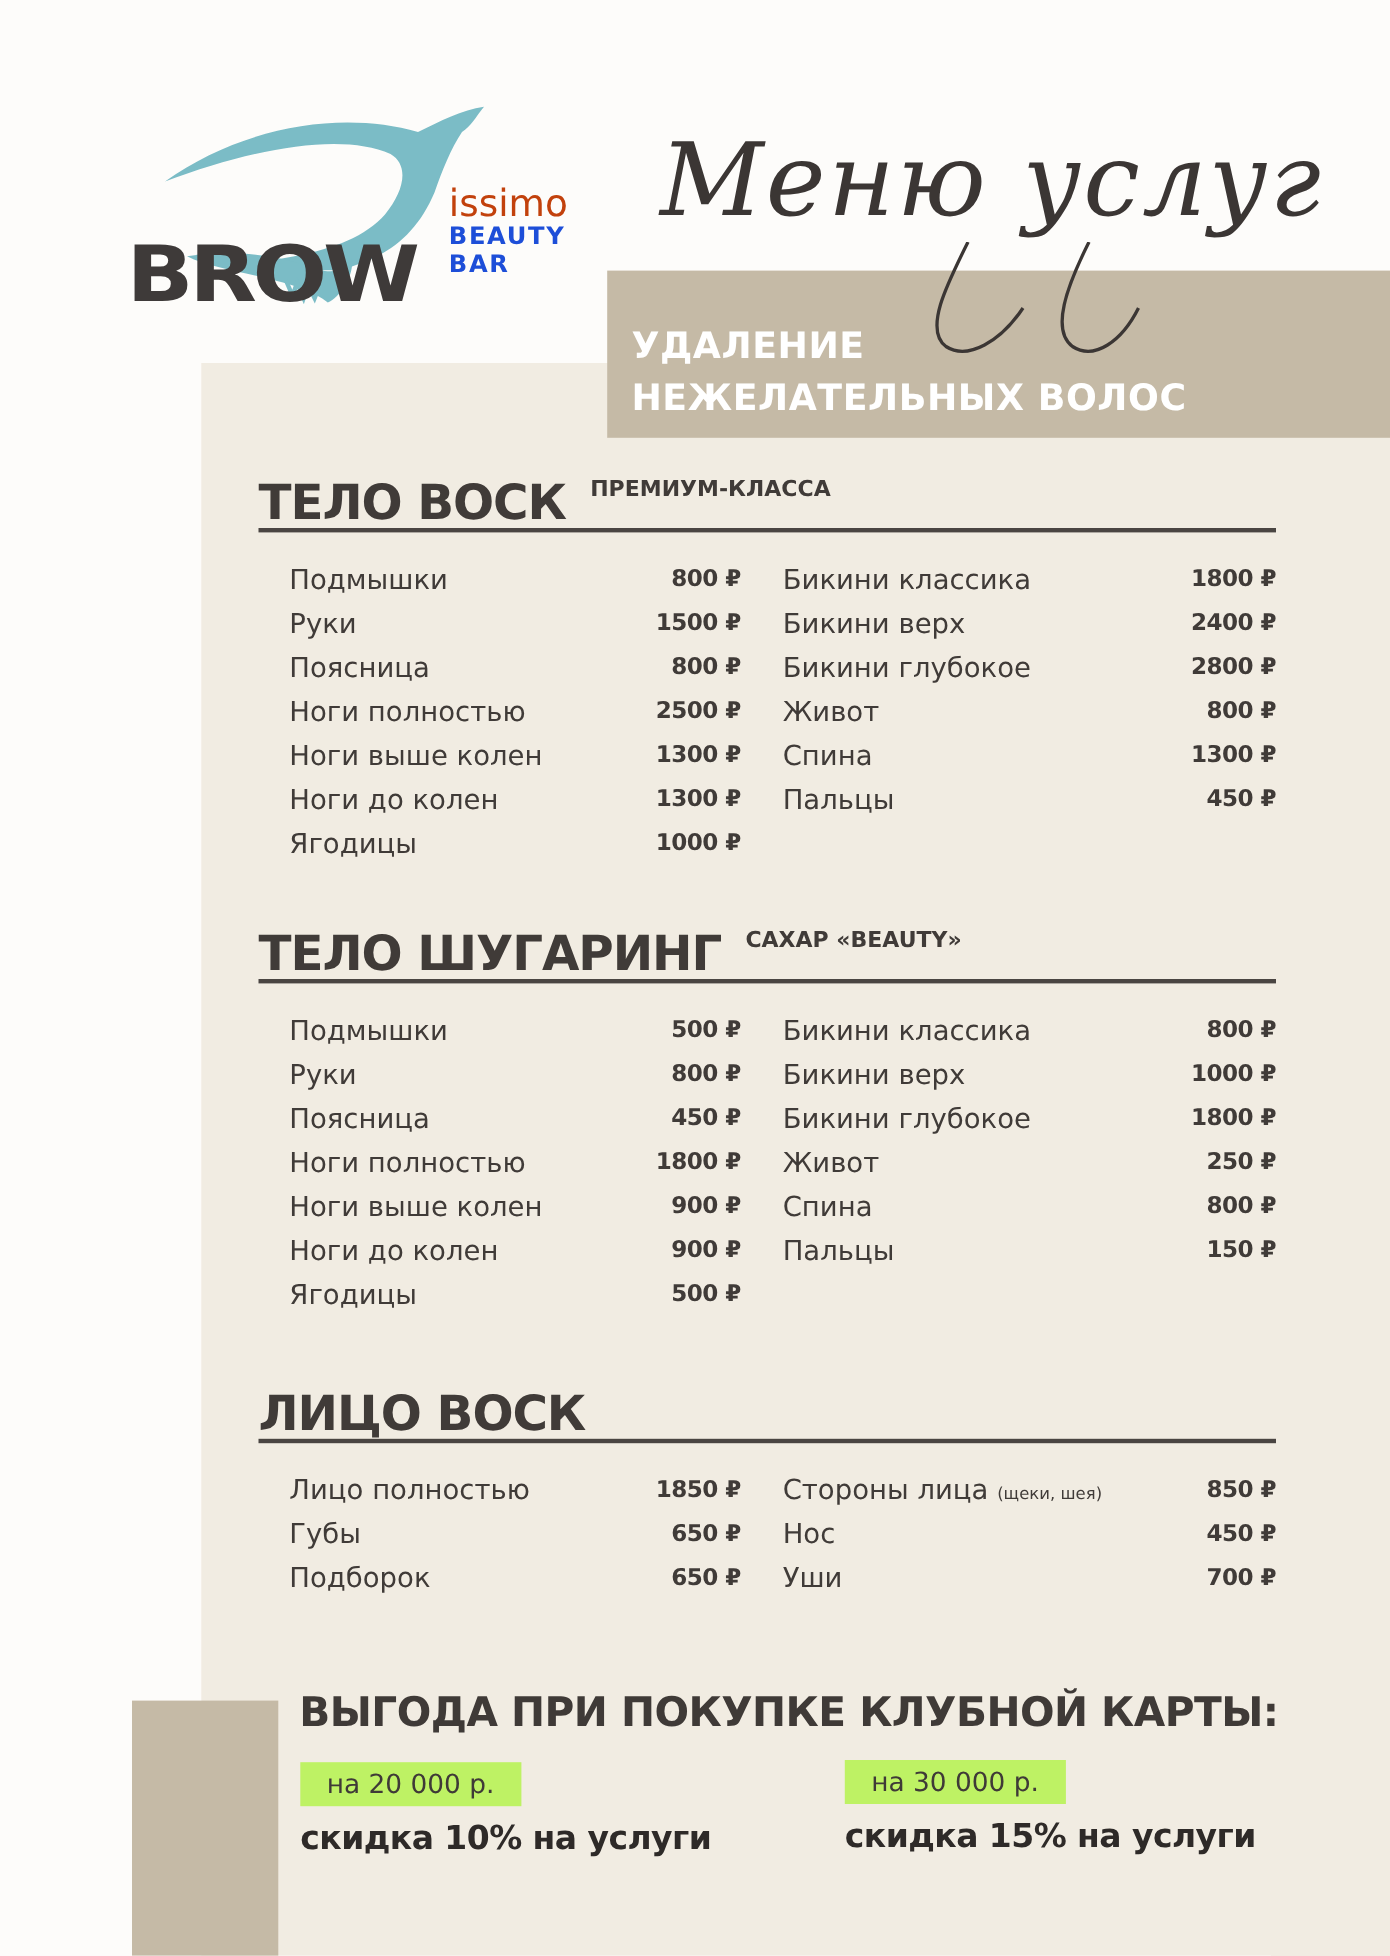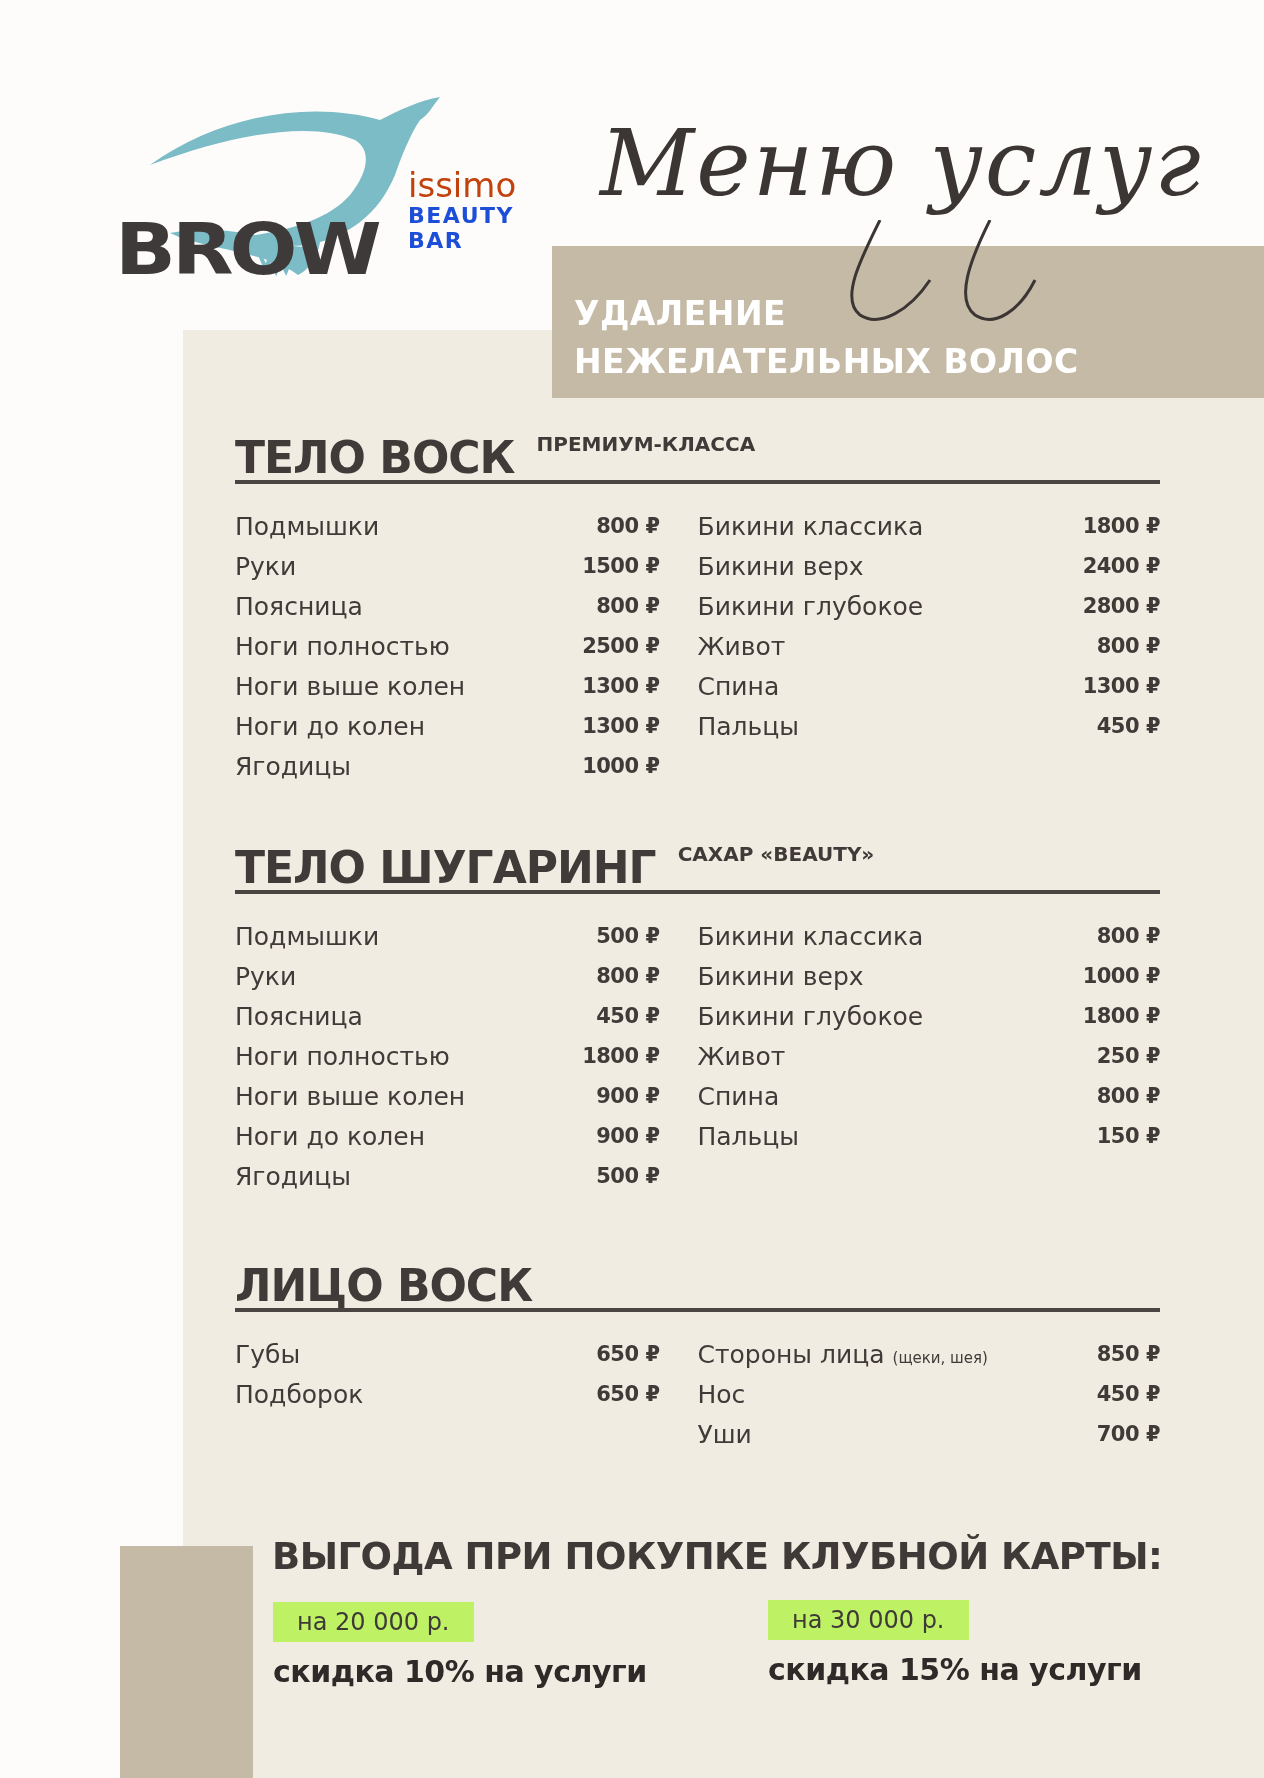--- a/index.html
+++ b/index.html
@@ -19,21 +19,21 @@
   .logo-beauty { position: absolute; left: 298px; top: 128px; font-family: "DejaVu Sans", sans-serif; font-weight: bold; font-size: 22px; letter-spacing: 1.5px; color: #1d4ed8; }
 
   .script-title { position: absolute; left: 600px; top: 110px; font-family: "DejaVu Serif", serif; font-style: italic; font-size: 92px; color: #3b3634; letter-spacing: 2px; }
   .script-tail { position: absolute; left: 820px; top: 220px; }
 
   
   .section { position: absolute; left: 235px; width: 925px; }
   .sec-head { display: flex; align-items: flex-start; height: 52px; border-bottom: 4px solid #4a4542; padding-bottom: 4px; }
   .sec-title { font-family: "DejaVu Sans", sans-serif; font-weight: bold; font-size: 44px; color: #403b38; letter-spacing: -1px; }
   .sec-sub { font-family: "DejaVu Sans", sans-serif; font-weight: bold; font-size: 20px; margin-left: 22px; color: #403b38; }
-  .cols { display: flex; margin-top: 22px; }
+  .cols { display: flex; margin-top: 22px; margin-left: 28px; }
   .col { width: 50%; }
   .col.left { padding-right: 38px; }
   .col.right { padding-left: 0; }
   .row { display: flex; justify-content: space-between; align-items: center; height: 40px; }
   .svc { font-family: "DejaVu Sans", sans-serif; font-size: 25px; color: #403b38; }
   .svc small { font-size: 15px; }
   .price { font-family: "DejaVu Sans", sans-serif; font-weight: bold; font-size: 21px; color: #403b38; letter-spacing: -0.5px; }
 
   
   .club-title { position: absolute; left: 272px; top: 1535px; font-family: "DejaVu Sans", sans-serif; font-weight: bold; font-size: 37px; color: #3f3a37; letter-spacing: -0.5px; }
@@ -200,20 +200,24 @@
   </div>
 </div>
 
 <div class="section" style="top:1260px;">
   <div class="sec-head">
     <span class="sec-title">ЛИЦО ВОСК</span>
   </div>
   <div class="cols">
     <div class="col left">
       <div class="row">
+          <span class="svc">Лицо полностью</span>
+          <span class="price">1850 ₽</span>
+        </div>
+      <div class="row">
           <span class="svc">Губы</span>
           <span class="price">650 ₽</span>
         </div>
       <div class="row">
           <span class="svc">Подборок</span>
           <span class="price">650 ₽</span>
         </div>
     </div>
     <div class="col right">
       <div class="row">

